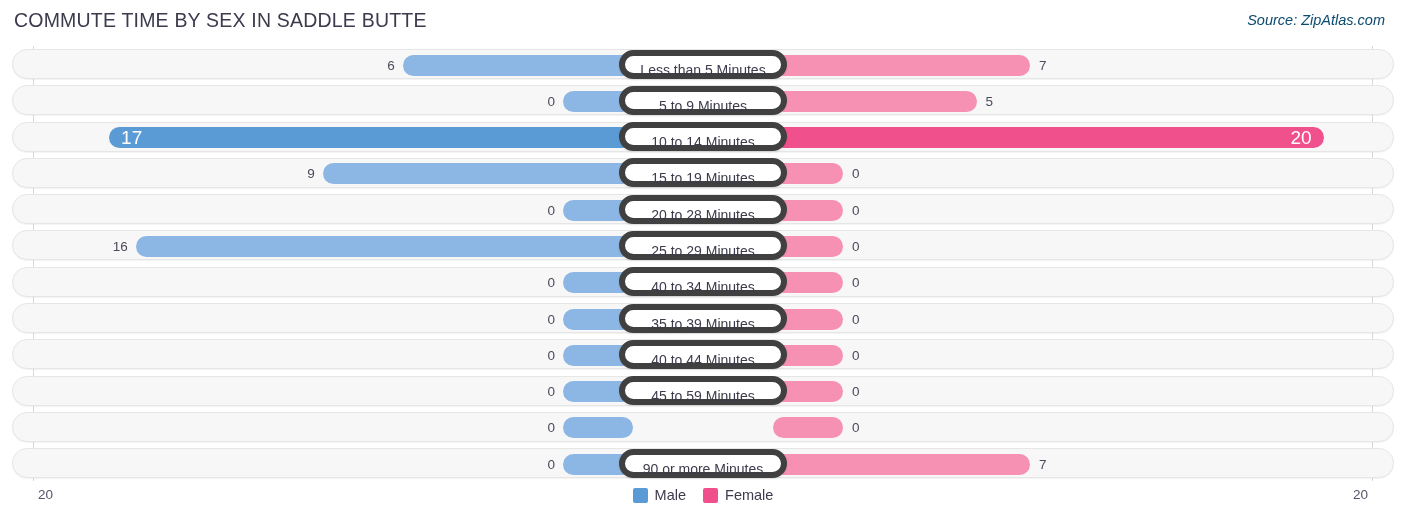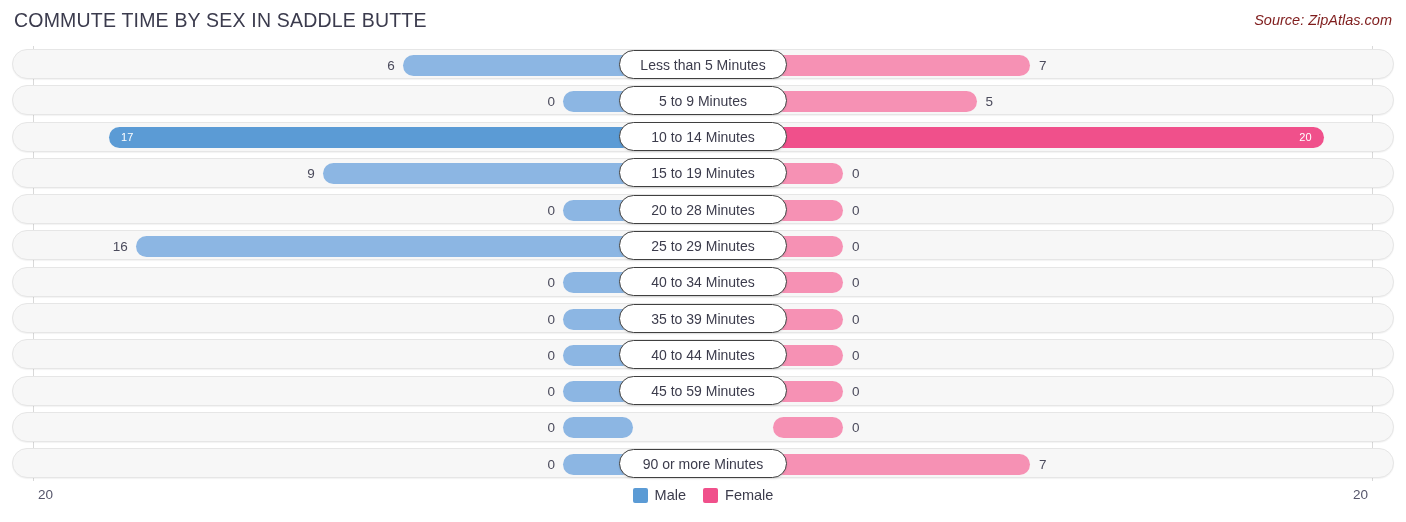--- a/index.html
+++ b/index.html
@@ -12,40 +12,40 @@
     height: 522px;
     font-family: "Liberation Sans", sans-serif;
     color: #3a3a4a;
     position: relative;
     overflow: hidden;
   }
 
   
   .header {
     position: absolute;
-    top: 0; left: 0; right: 0;
+    top: 0; left: 0; right: 7px;
     height: 44px;
   }
   .chart-title {
     position: absolute;
     left: 14px;
     top: 9px;
     font-size: 19.5px;
     letter-spacing: .2px;
     color: #3b3b4d;
     font-weight: 400;
     white-space: nowrap;
   }
   .source {
     position: absolute;
     right: 14px;
     top: 12px;
     font-size: 14.5px;
     font-style: italic;
-    color: #7f1d1d;
+    color: #0c4a6e;
     white-space: nowrap;
   }
 
   
   .plot {
     position: absolute;
     left: 0;
     top: 46px;
     width: 1406px;
     height: 435px;
@@ -98,32 +98,32 @@
     position: absolute;
     top: 8.5px;
     height: 21px;
     line-height: 21px;
     font-size: 13.5px;
     color: #4b4b5c;
     white-space: nowrap;
   }
   .bar-val.inside {
     color: #ffffff;
-    font-size: 11px;
+    font-size: 19px;
   }
   .val-male   { text-align: right; }
   .val-female { text-align: left; }
 
   .center-label {
     position: absolute;
     top: 3.5px;
     height: 29px;
     line-height: 29px;
     background: #ffffff;
-    border: 1px solid #404040;
+    border: 6px solid #404040;
     border-radius: 15px;
     font-size: 14px;
     color: #3c3c4c;
     text-align: center;
     white-space: nowrap;
     box-shadow: 0 1px 2px rgba(0,0,0,0.10);
     box-sizing: border-box;
     z-index: 5;
   }
 

